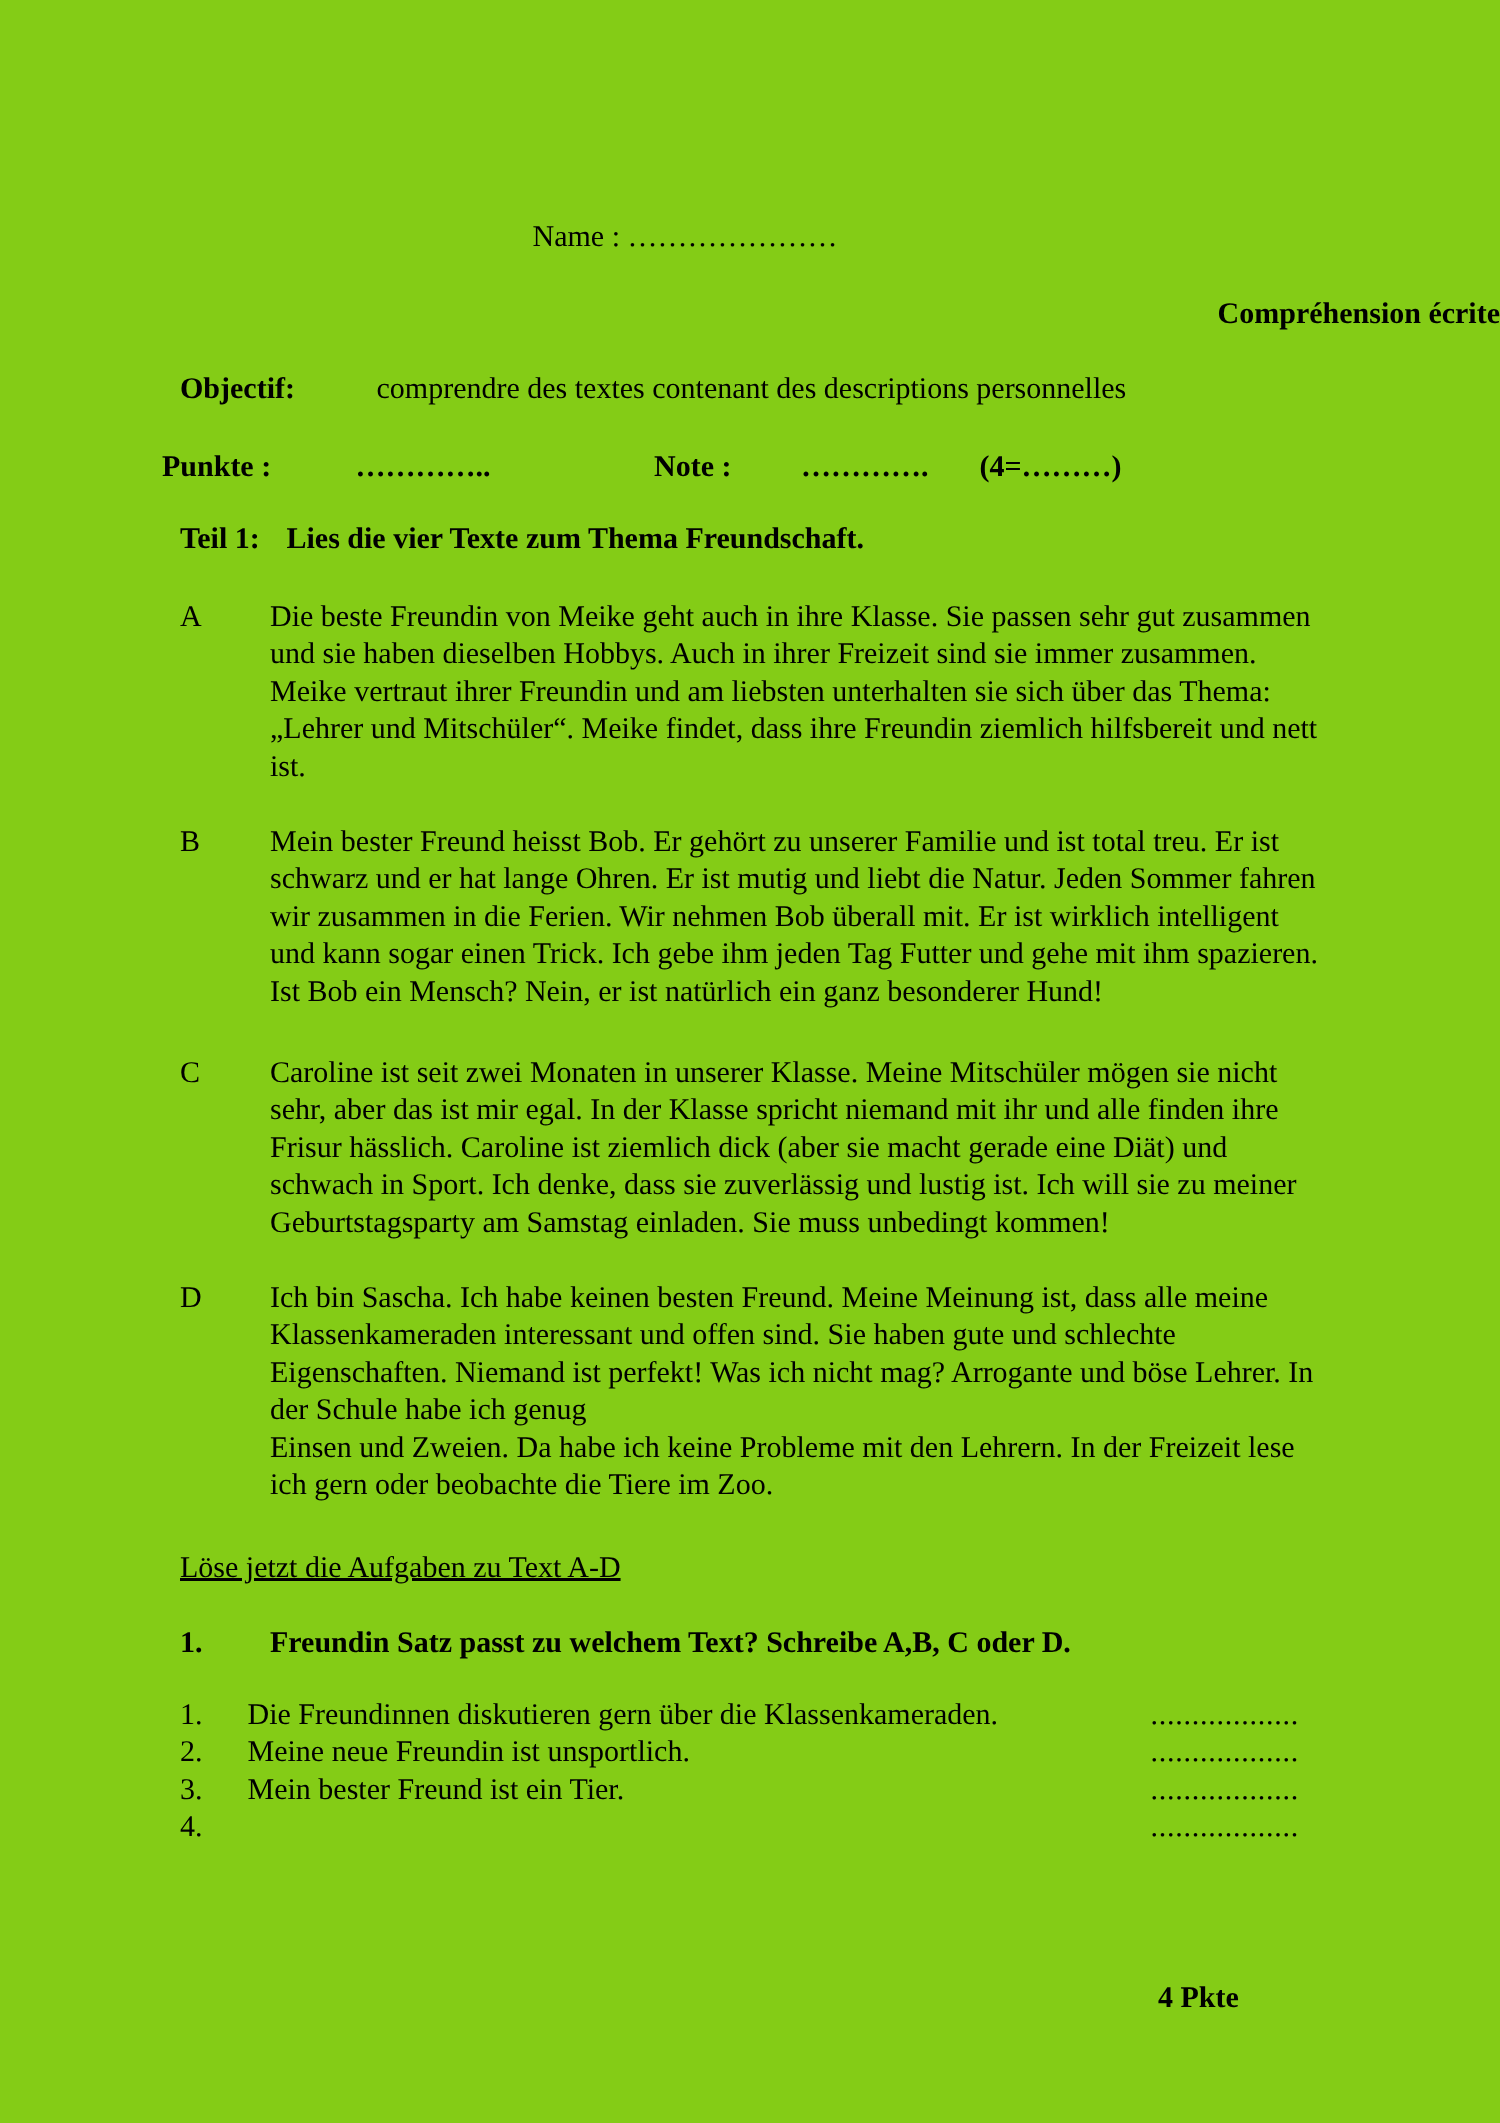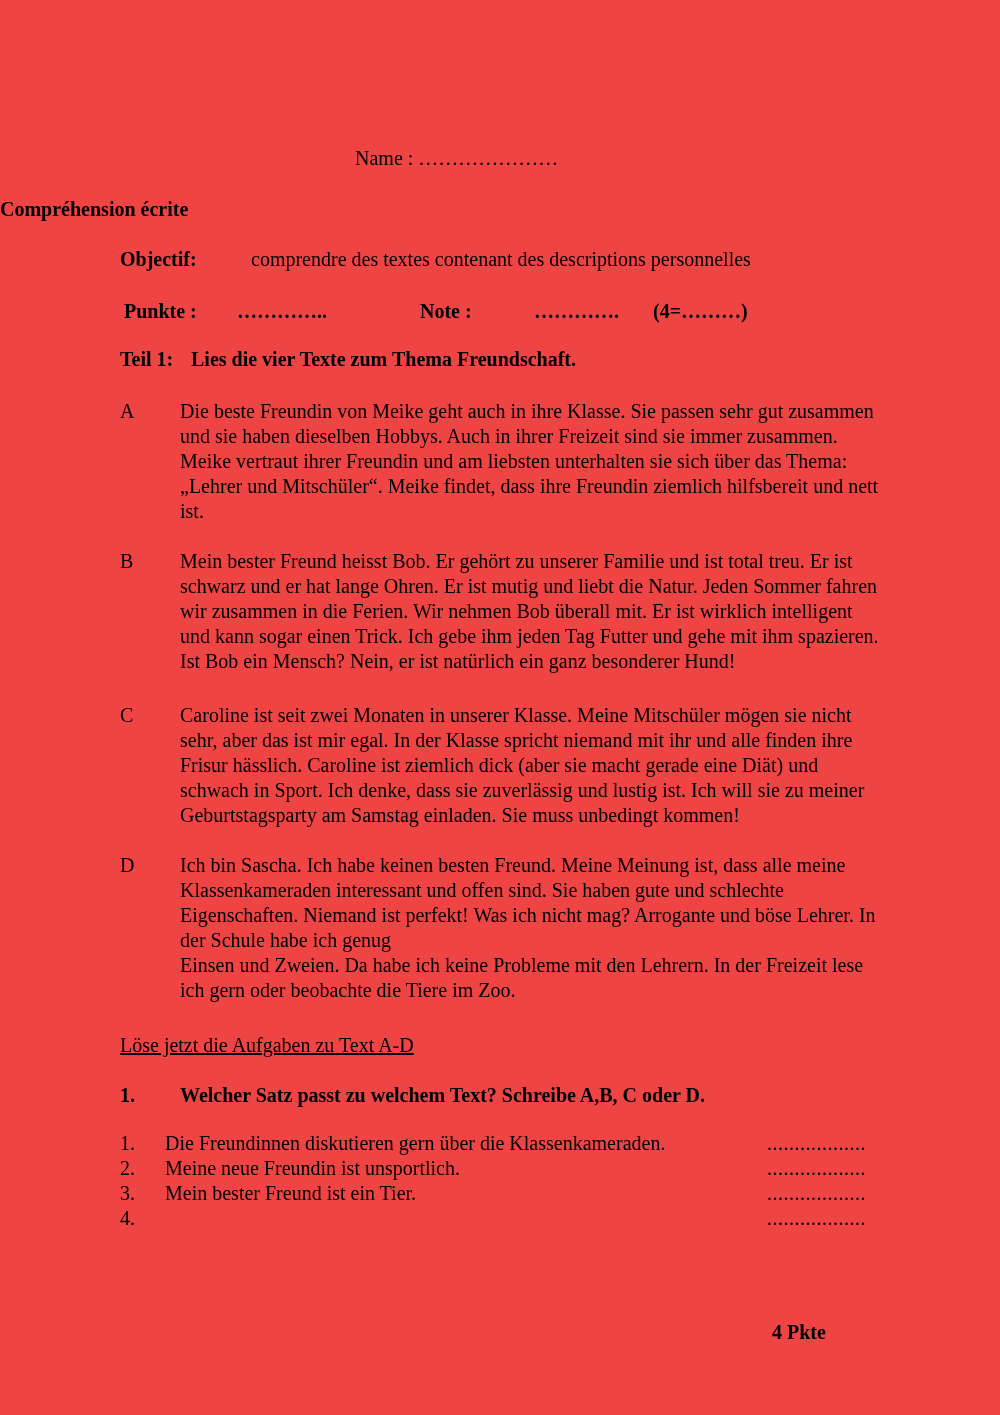--- a/index.html
+++ b/index.html
@@ -1,45 +1,45 @@
 <!DOCTYPE html>
 <html><head>
 <meta charset="utf-8">
 <style>
   * { margin: 0; padding: 0; box-sizing: border-box; }
   html, body { background: #ffffff; }
   .page {
     position: relative;
     width: 1000px;
     height: 1415px;
-    background: #ef4444;
+    background: #84cc16;
     color: #000000;
     font-family: "Liberation Serif", "DejaVu Serif", serif;
     font-size: 20px;
     line-height: 25px;
     overflow: hidden;
   }
   .abs { position: absolute; }
   .bold { font-weight: bold; }
   .underline { text-decoration: underline; }
-  .center { width: 100%; text-align: left; }
+  .center { width: 100%; text-align: right; }
 
   
   .name-line   { top: 146px; left: 355px; }
   .title-line  { top: 197px; left: 0; }
   .objectif-row{ top: 247px; left: 0; }
   .punkte-row  { top: 299px; left: 0; }
   .teil1-row   { top: 347px; left: 0; }
 
   .objectif-label { position: absolute; left: 120px; white-space: nowrap; }
   .objectif-text  { position: absolute; left: 251px; white-space: nowrap; }
 
-  .punkte-label { position: absolute; left: 124px; white-space: nowrap; text-align: center; }
+  .punkte-label { position: absolute; left: 108px; white-space: nowrap; text-align: center; }
   .punkte-dots  { position: absolute; left: 237px; white-space: nowrap; }
-  .note-label   { position: absolute; left: 420px; white-space: nowrap; }
+  .note-label   { position: absolute; left: 436px; white-space: nowrap; }
   .note-dots    { position: absolute; left: 534px; white-space: nowrap; }
   .note-parens  { position: absolute; left: 653px; white-space: nowrap; }
 
   .teil1-label { position: absolute; left: 120px; white-space: nowrap; }
   .teil1-text  { position: absolute; left: 191px; white-space: nowrap; }
 
   
   .textblock { position: absolute; left: 0; width: 1000px; }
   .tb-a { top: 399px; }
   .tb-b { top: 549px; }
@@ -110,21 +110,21 @@
   <div class="textblock tb-d">
     <span class="tb-label">D</span>
     <div class="tb-text">Ich bin Sascha. Ich habe keinen besten Freund. Meine Meinung ist, dass alle meine Klassenkameraden interessant und offen sind. Sie haben gute und schlechte Eigenschaften. Niemand ist perfekt! Was ich nicht mag? Arrogante und böse Lehrer. In der Schule habe ich genug
 Einsen und Zweien. Da habe ich keine Probleme mit den Lehrern. In der Freizeit lese ich gern oder beobachte die Tiere im Zoo.</div>
   </div>
 
   <div class="abs aufgaben-heading underline">Löse jetzt die Aufgaben zu Text A-D</div>
 
   <div class="abs task-heading">
     <span class="task-number bold">1.</span>
-    <span class="task-question bold">Welcher Satz passt zu welchem Text? Schreibe A,B, C oder D.</span>
+    <span class="task-question bold">Freundin Satz passt zu welchem Text? Schreibe A,B, C oder D.</span>
   </div>
 
   <div class="item item-1">
     <span class="item-number">1.</span>
     <span class="item-text">Die Freundinnen diskutieren gern über die Klassenkameraden.</span>
     <span class="item-answer">..................</span>
   </div>
   <div class="item item-2">
     <span class="item-number">2.</span>
     <span class="item-text">Meine neue Freundin ist unsportlich.</span>

